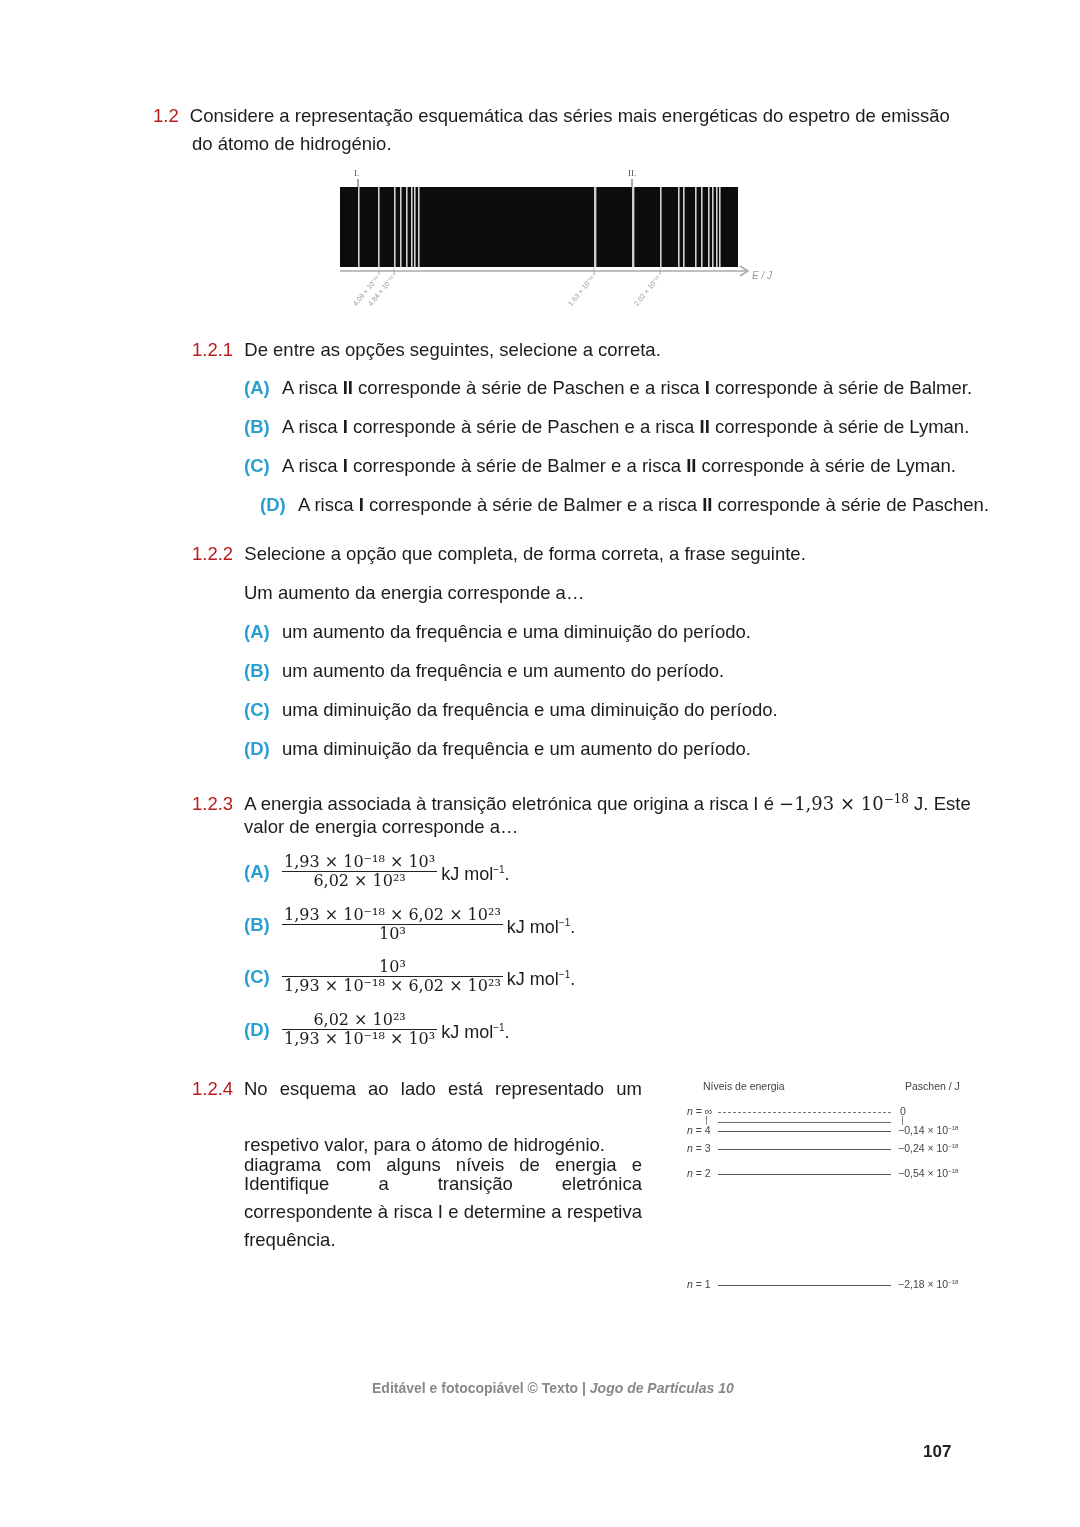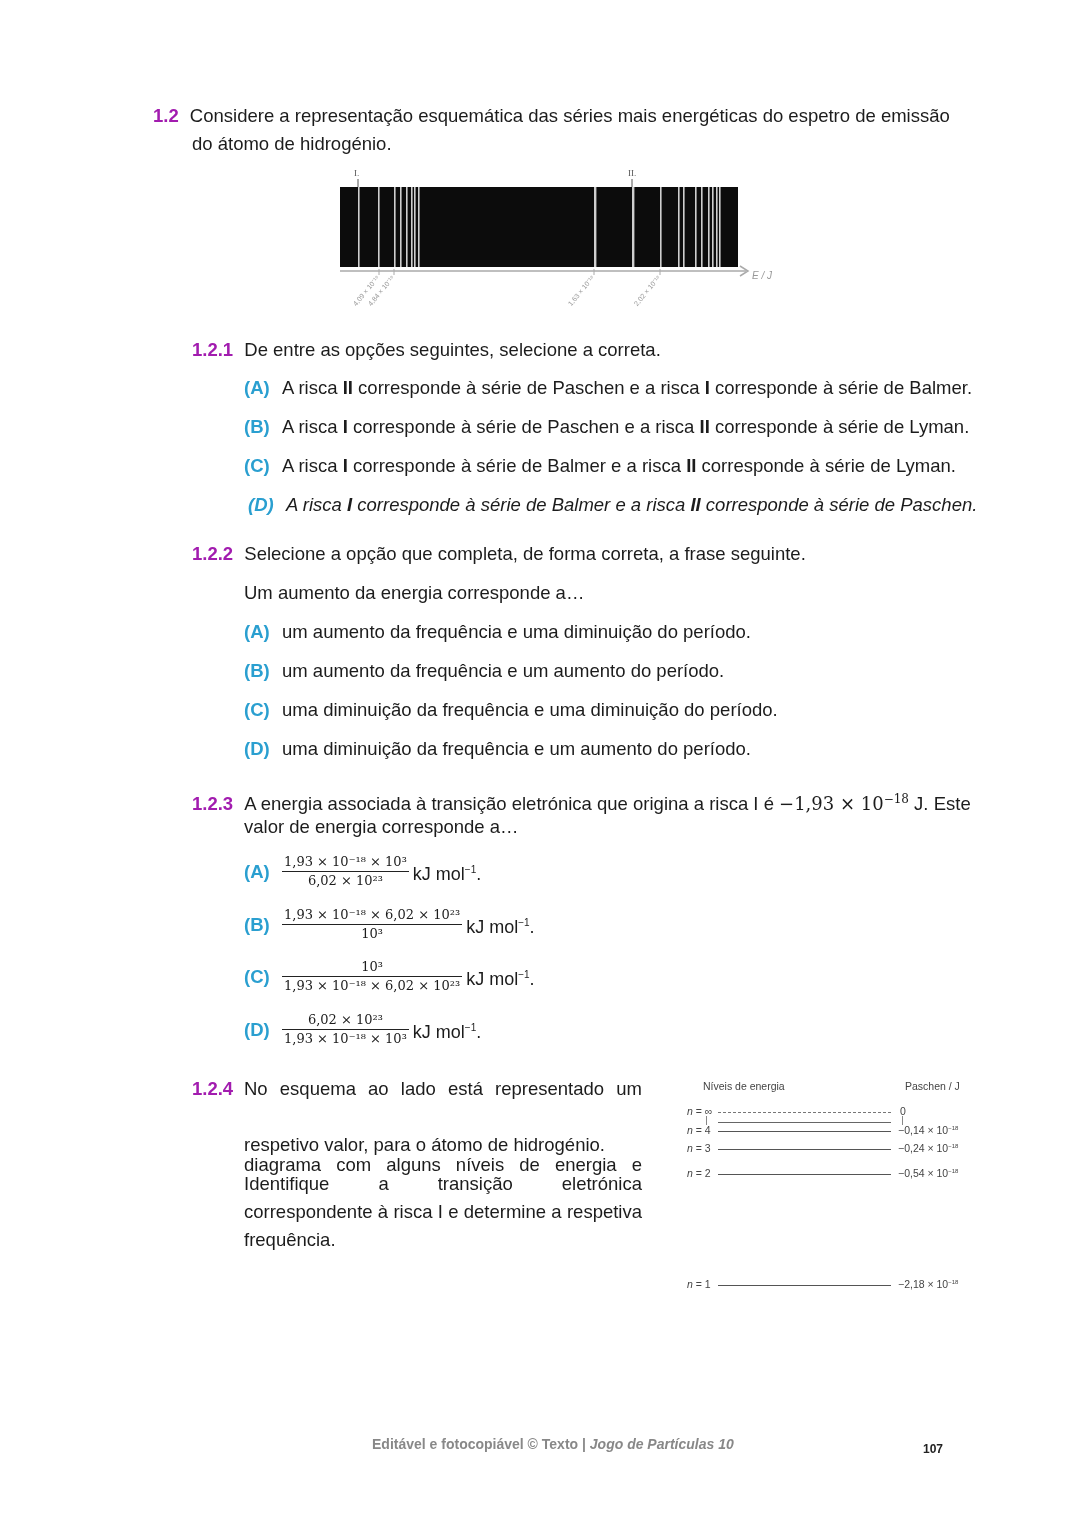--- a/index.html
+++ b/index.html
@@ -1,36 +1,36 @@
 <!DOCTYPE html>
 <html><head>
 <meta charset="utf-8">
 <style>
   html, body { margin:0; padding:0; background:#ffffff; }
   body { width:1080px; height:1527px; position:relative; overflow:hidden;
          font-family:"Liberation Sans", "DejaVu Sans", sans-serif; color:#1a1a1a; }
   .abs { position:absolute; }
   .txt { font-size:18.5px; line-height:28px; color:#1c1c1c; }
-  .num { color:#a21caf; font-weight:bold; }
+  .num { color:#b91c1c; font-weight:normal; }
   .opt { color:#2a9fd0; font-weight:bold; display:inline-block; width:38px; }
   b.strong { font-weight:bold; }
   .justify { text-align:justify; text-align-last:justify; }
   .frac { display:inline-flex; flex-direction:column; align-items:center; vertical-align:middle;
-          font-family:"DejaVu Serif", serif; font-size:13px; line-height:18px; }
+          font-family:"DejaVu Serif", serif; font-size:16px; line-height:18px; }
   .frac .top { padding:0 2px; }
   .frac .bar { align-self:stretch; border-top:1.3px solid #222; }
   .frac .bot { padding:0 2px; }
   .unit { font-size:18px; vertical-align:middle; }
   .unit sup { font-size:10px; }
   .diag-text { font-size:10.5px; color:#444; }
   .diag-val { font-size:10.5px; color:#444; }
   .diag-val sup { font-size:6px; }
   .footer { font-size:14px; color:#888; font-weight:bold; }
   .footer i { font-style:italic; }
-  .pagenum { font-size:12px; font-weight:bold; color:#222; }
+  .pagenum { font-size:17px; font-weight:bold; color:#222; }
 </style>
 </head>
 <body>
 
 <div class="abs txt" style="left:153px; top:102px; width:800px;">
   <span class="num">1.2</span>
   <span style="margin-left:6px;">Considere a representação esquemática das séries mais energéticas do espetro de emissão</span>
 </div>
 <div class="abs txt" style="left:192px; top:130px;">do átomo de hidrogénio.</div>
 
@@ -75,21 +75,21 @@
 </svg>
 
 <div class="abs txt" style="left:192px; top:336px;">
   <span class="num">1.2.1</span>
   <span style="margin-left:6px;">De entre as opções seguintes, selecione a correta.</span>
 </div>
 <div id="opts121">
     <div class="abs txt" style="left: 244px; top: 374px;"><span class="opt">(A)</span><span>A risca </span><b class="strong">II</b><span> corresponde à série de Paschen e a risca </span><b class="strong">I</b><span> corresponde à série de Balmer.</span></div>
     <div class="abs txt" style="left: 244px; top: 413px;"><span class="opt">(B)</span><span>A risca </span><b class="strong">I</b><span> corresponde à série de Paschen e a risca </span><b class="strong">II</b><span> corresponde à série de Lyman.</span></div>
     <div class="abs txt" style="left: 244px; top: 452px;"><span class="opt">(C)</span><span>A risca </span><b class="strong">I</b><span> corresponde à série de Balmer e a risca </span><b class="strong">II</b><span> corresponde à série de Lyman.</span></div>
-    <div class="abs txt" style="left: 248px; top: 491px; font-style: italic;"><span class="opt">(D)</span><span>A risca </span><b class="strong">I</b><span> corresponde à série de Balmer e a risca </span><b class="strong">II</b><span> corresponde à série de Paschen.</span></div>
+    <div class="abs txt" style="left: 260px; top: 491px;"><span class="opt">(D)</span><span>A risca </span><b class="strong">I</b><span> corresponde à série de Balmer e a risca </span><b class="strong">II</b><span> corresponde à série de Paschen.</span></div>
   </div>
 
 <div class="abs txt" style="left:192px; top:540px;">
   <span class="num">1.2.2</span>
   <span style="margin-left:6px;text-align:right;">Selecione a opção que completa, de forma correta, a frase seguinte.</span>
 </div>
 <div class="abs txt" style="left:244px; top:579px;">Um aumento da energia corresponde a…</div>
 <div id="opts122">
     <div class="abs txt" style="left: 244px; top: 618px;"><span class="opt">(A)</span><span>um aumento da frequência e uma diminuição do período.</span></div>
     <div class="abs txt" style="left: 244px; top: 657px;"><span class="opt">(B)</span><span>um aumento da frequência e um aumento do período.</span></div>
@@ -169,16 +169,16 @@
     <div class="abs" style="left: 718px; top: 1174px; width: 173px; border-top: 1px solid rgb(85, 85, 85);"></div>
     <div class="abs diag-val" style="left: 898px; top: 1167px;"><span>−0,54 × 10</span><sup>−18</sup></div>
     <div class="abs diag-text" style="left: 687px; top: 1278px; font-style: normal;"><i>n</i> = 1</div>
     <div class="abs" style="left: 718px; top: 1285px; width: 173px; border-top: 1px solid rgb(85, 85, 85);"></div>
     <div class="abs diag-val" style="left: 898px; top: 1278px;"><span>−2,18 × 10</span><sup>−18</sup></div>
     <div class="abs" style="left: 718px; top: 1122px; width: 173px; border-top: 1px solid rgb(102, 102, 102);"></div>
     <div class="abs" style="left: 706px; top: 1116px; height: 9px; border-left: 1px solid rgb(136, 136, 136);"></div>
     <div class="abs" style="left: 902px; top: 1116px; height: 9px; border-left: 1px solid rgb(136, 136, 136);"></div>
   </div>
 
-<div class="abs footer" style="left:372px; top:1436px;">
+<div class="abs footer" style="left:372px; top:1380px;">
   <span>Editável e fotocopiável © Texto | </span><i>Jogo de Partículas 10</i>
 </div>
 <div class="abs pagenum" style="left:923px; top:1442px;">107</div>
 
 </body></html>

